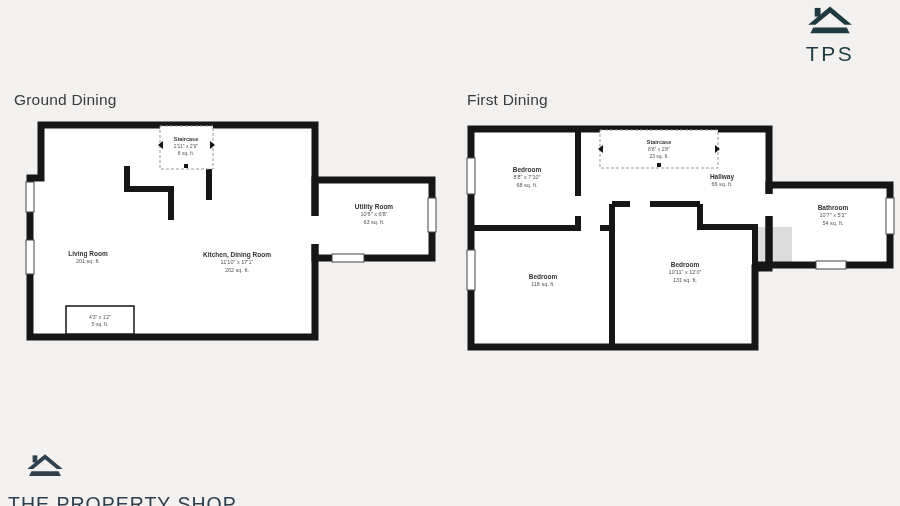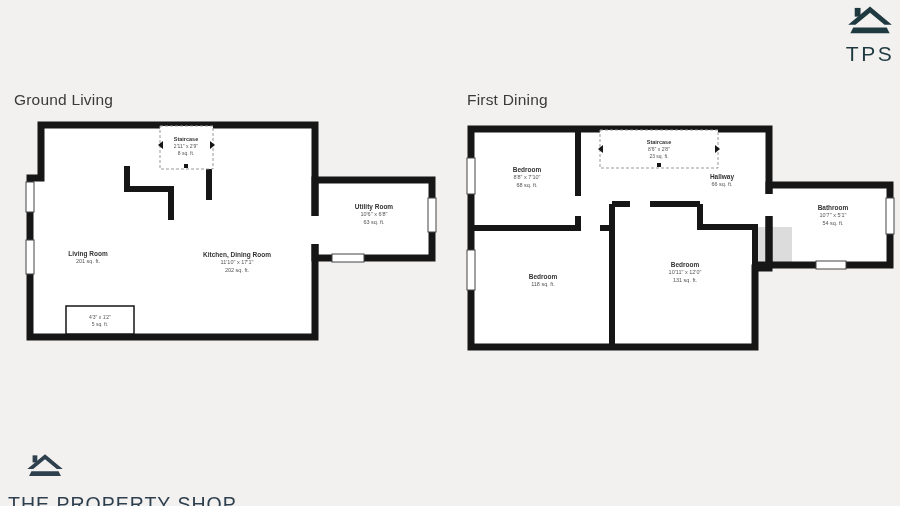--- a/index.html
+++ b/index.html
@@ -22,21 +22,21 @@
   .room-label{
     position:absolute;transform:translate(-50%,-50%);
     text-align:center;line-height:1.3;white-space:nowrap;
   }
   .room-name{font-size:6.5px;font-weight:bold;color:#333;}
   .room-sub{font-size:5.5px;color:#555;}
   .tiny .room-name{font-size:5.5px;}
   .tiny .room-sub{font-size:5px;}
 
   .tps{
-    position:absolute;left:840px;top:5px;width:60px;
+    position:absolute;left:800px;top:5px;width:60px;
     text-align:center;color:#1e3a40;
   }
   .tps-text{font-size:21px;letter-spacing:2.5px;font-weight:500;margin-top:1px;}
 
   .footer-logo{position:absolute;left:8px;top:453px;color:#2e3f4e;}
   .footer-house{margin-left:16px;display:block;}
   .footer-text{font-size:19.5px;letter-spacing:1px;font-weight:500;margin-top:14px;}
 </style>
 </head>
 <body>
@@ -47,21 +47,21 @@
     <svg width="52" height="32" viewBox="0 0 64 44" aria-hidden="true">
       <g fill="#1e3a40">
         <rect x="11" y="4" width="8" height="12"></rect>
         <path d="M2,27 L32,2 L62,27 L52,27 L32,10.5 L12,27 Z"></path>
         <path d="M9,31 L55,31 L59,39 L5,39 Z"></path>
       </g>
     </svg>
     <div class="tps-text">TPS</div>
   </div>
 
-  <div class="floor-title" style="left:14px;top:91px">Ground Living</div>
+  <div class="floor-title" style="left:14px;top:91px">Ground Dining</div>
   <div class="floor-title" style="left:467px;top:91px">First Dining</div>
 
   <div class="plan" style="left:10px;top:112px;width:440px;height:250px">
     <svg width="440" height="250" viewBox="0 0 440 250">
 
       <path d="M31,13 H305 V225 H20 V66 H31 Z" fill="#ffffff"></path>
       <rect x="305" y="68" width="117" height="78" fill="#ffffff"></rect>
 
       <path d="M31,13 H305 V225 H20 V66 H31 Z" fill="none" stroke="#161616" stroke-width="7"></path>
       <rect x="305" y="68" width="117" height="78" fill="none" stroke="#161616" stroke-width="7"></rect>

